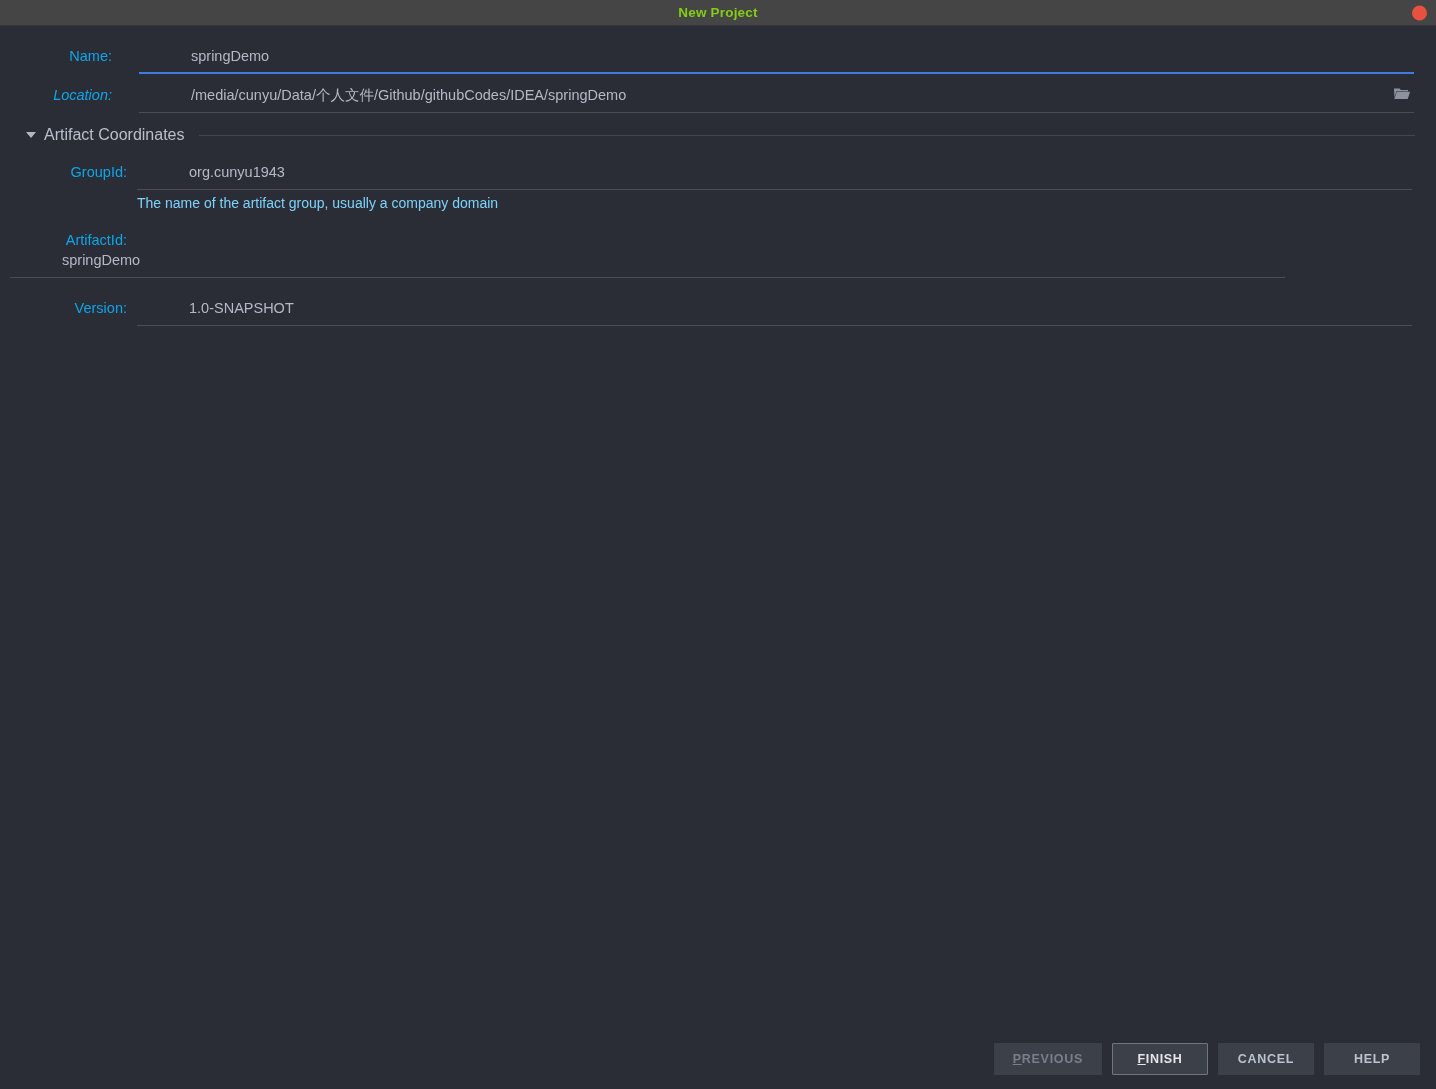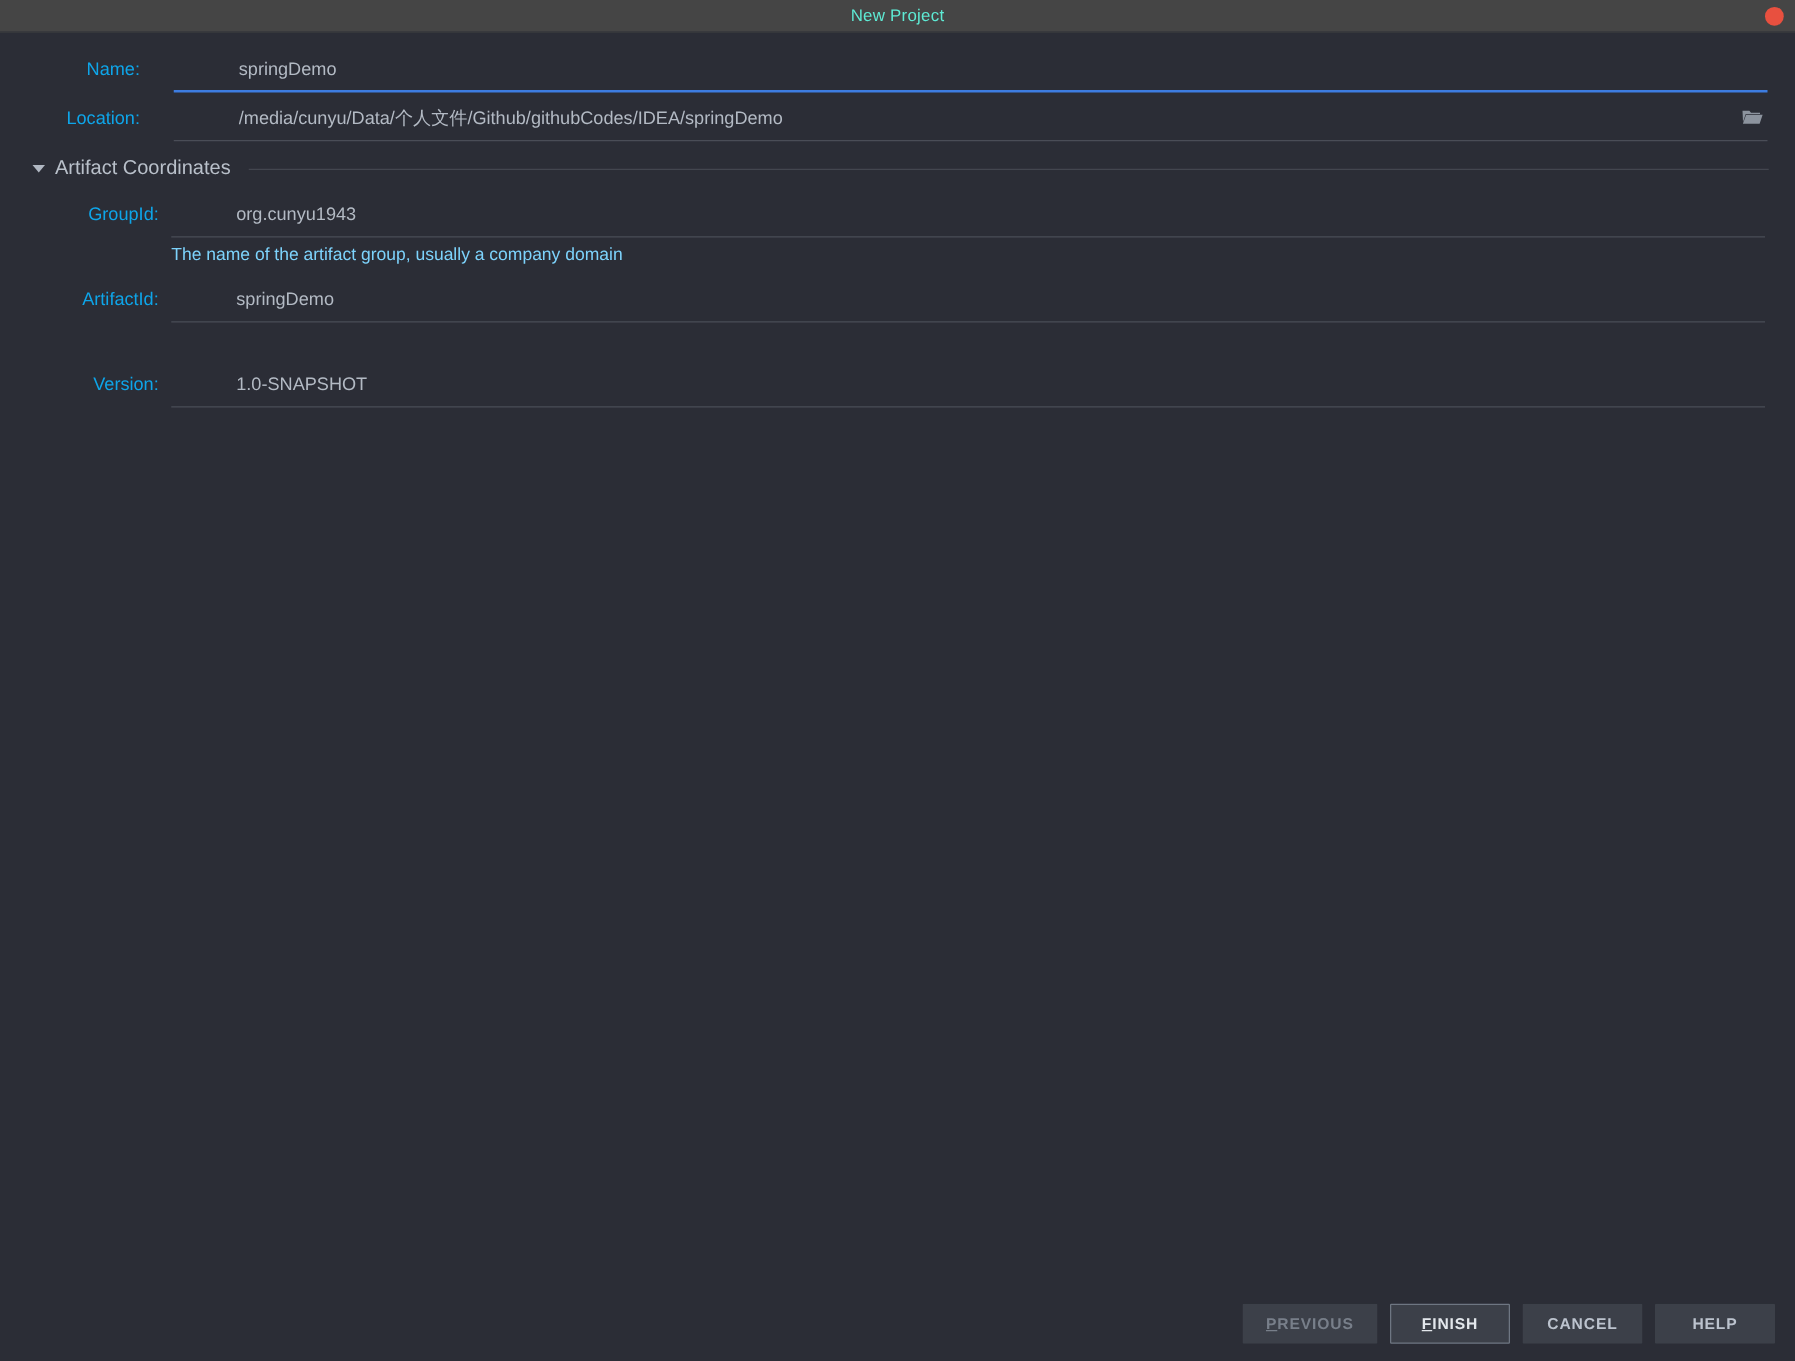--- a/index.html
+++ b/index.html
@@ -28,22 +28,22 @@
     height: 26px;
     flex: 0 0 26px;
     background: #454545;
     border-bottom: 1px solid #35363b;
     display: flex;
     align-items: center;
     justify-content: center;
   }
   .titlebar-text {
     font-size: 13.5px;
-    font-weight: normal;
-    color: #5eead4;
+    font-weight: bold;
+    color: #84cc16;
     letter-spacing: .2px;
     user-select: none;
     text-align: center;
   }
   .close-btn {
     position: absolute;
     right: 9px;
     top: 50%;
     transform: translateY(-50%);
     width: 15px;
@@ -116,21 +116,21 @@
   }
 
   
   #row-name { left: 0; top: 20px; }
   #row-name .flabel { width: 112px; margin-right: 0; }
   #row-name .fieldwrap { width: 1275px; margin-left: 27px; height: 28px; }
   #row-name .fvalue { padding-left: 4px; }
 
   
   #row-location { left: 0; top: 59px; }
-  #row-location .flabel { width: 112px; }
+  #row-location .flabel { width: 112px; font-style: italic; }
   #row-location .fieldwrap { width: 1275px; margin-left: 27px; height: 28px; }
   #row-location .fvalue { padding-left: 4px; }
 
   .browse-icon {
     position: absolute;
     right: 2px;
     top: -1px;
     width: 20px;
     height: 18px;
     cursor: pointer;
@@ -167,21 +167,21 @@
   .section-rule {
     flex: 1 1 auto;
     height: 1px;
     background: #43464f;
     margin-left: 14px;
     margin-right: 0;
   }
 
   
   #row-groupid   { left: 0; top: 136px; }
-  #row-artifactid{ left: 0; top: 204px; }
+  #row-artifactid{ left: 0; top: 204px; flex-direction: column; }
   #row-version   { left: 0; top: 272px; }
 
   .arow .flabel { width: 127px; padding-left: 16px; }
   .arow .fieldwrap { width: 1275px; margin-left: 10px; height: 28px; }
   .arow .fvalue { padding-left: 4px; }
 
   .hintrow {
     position: absolute;
     left: 137px;
   }

